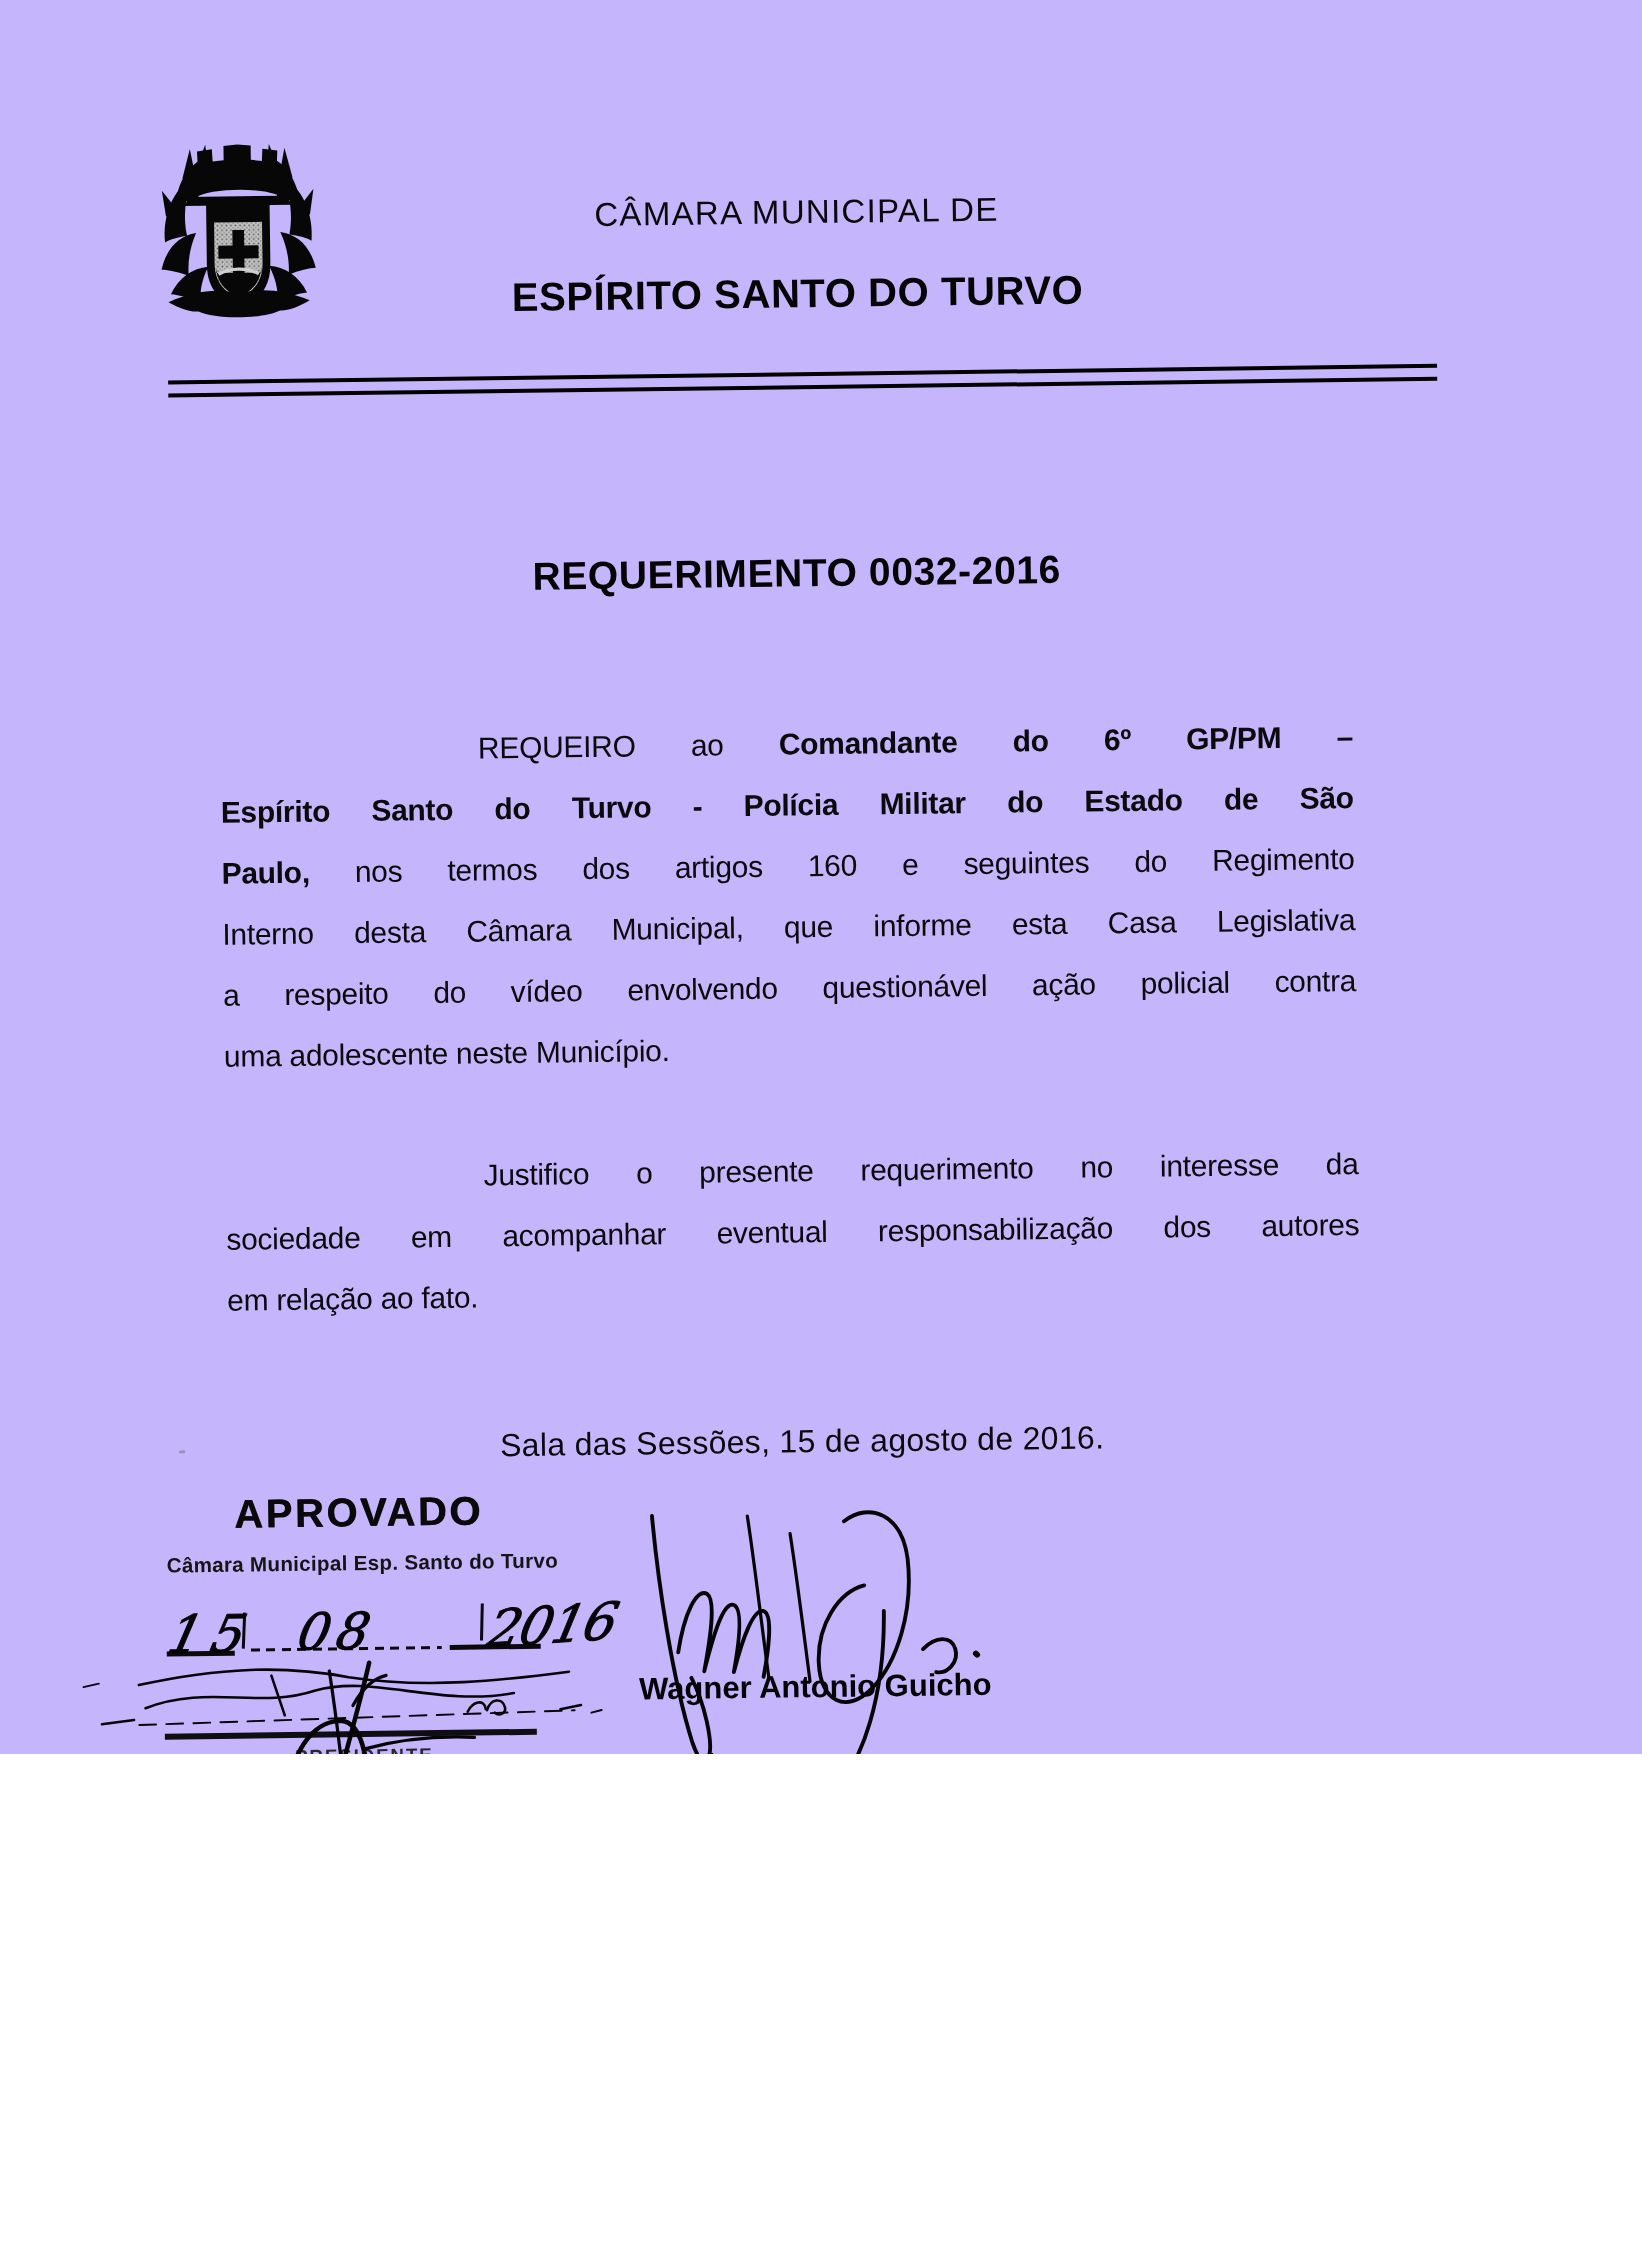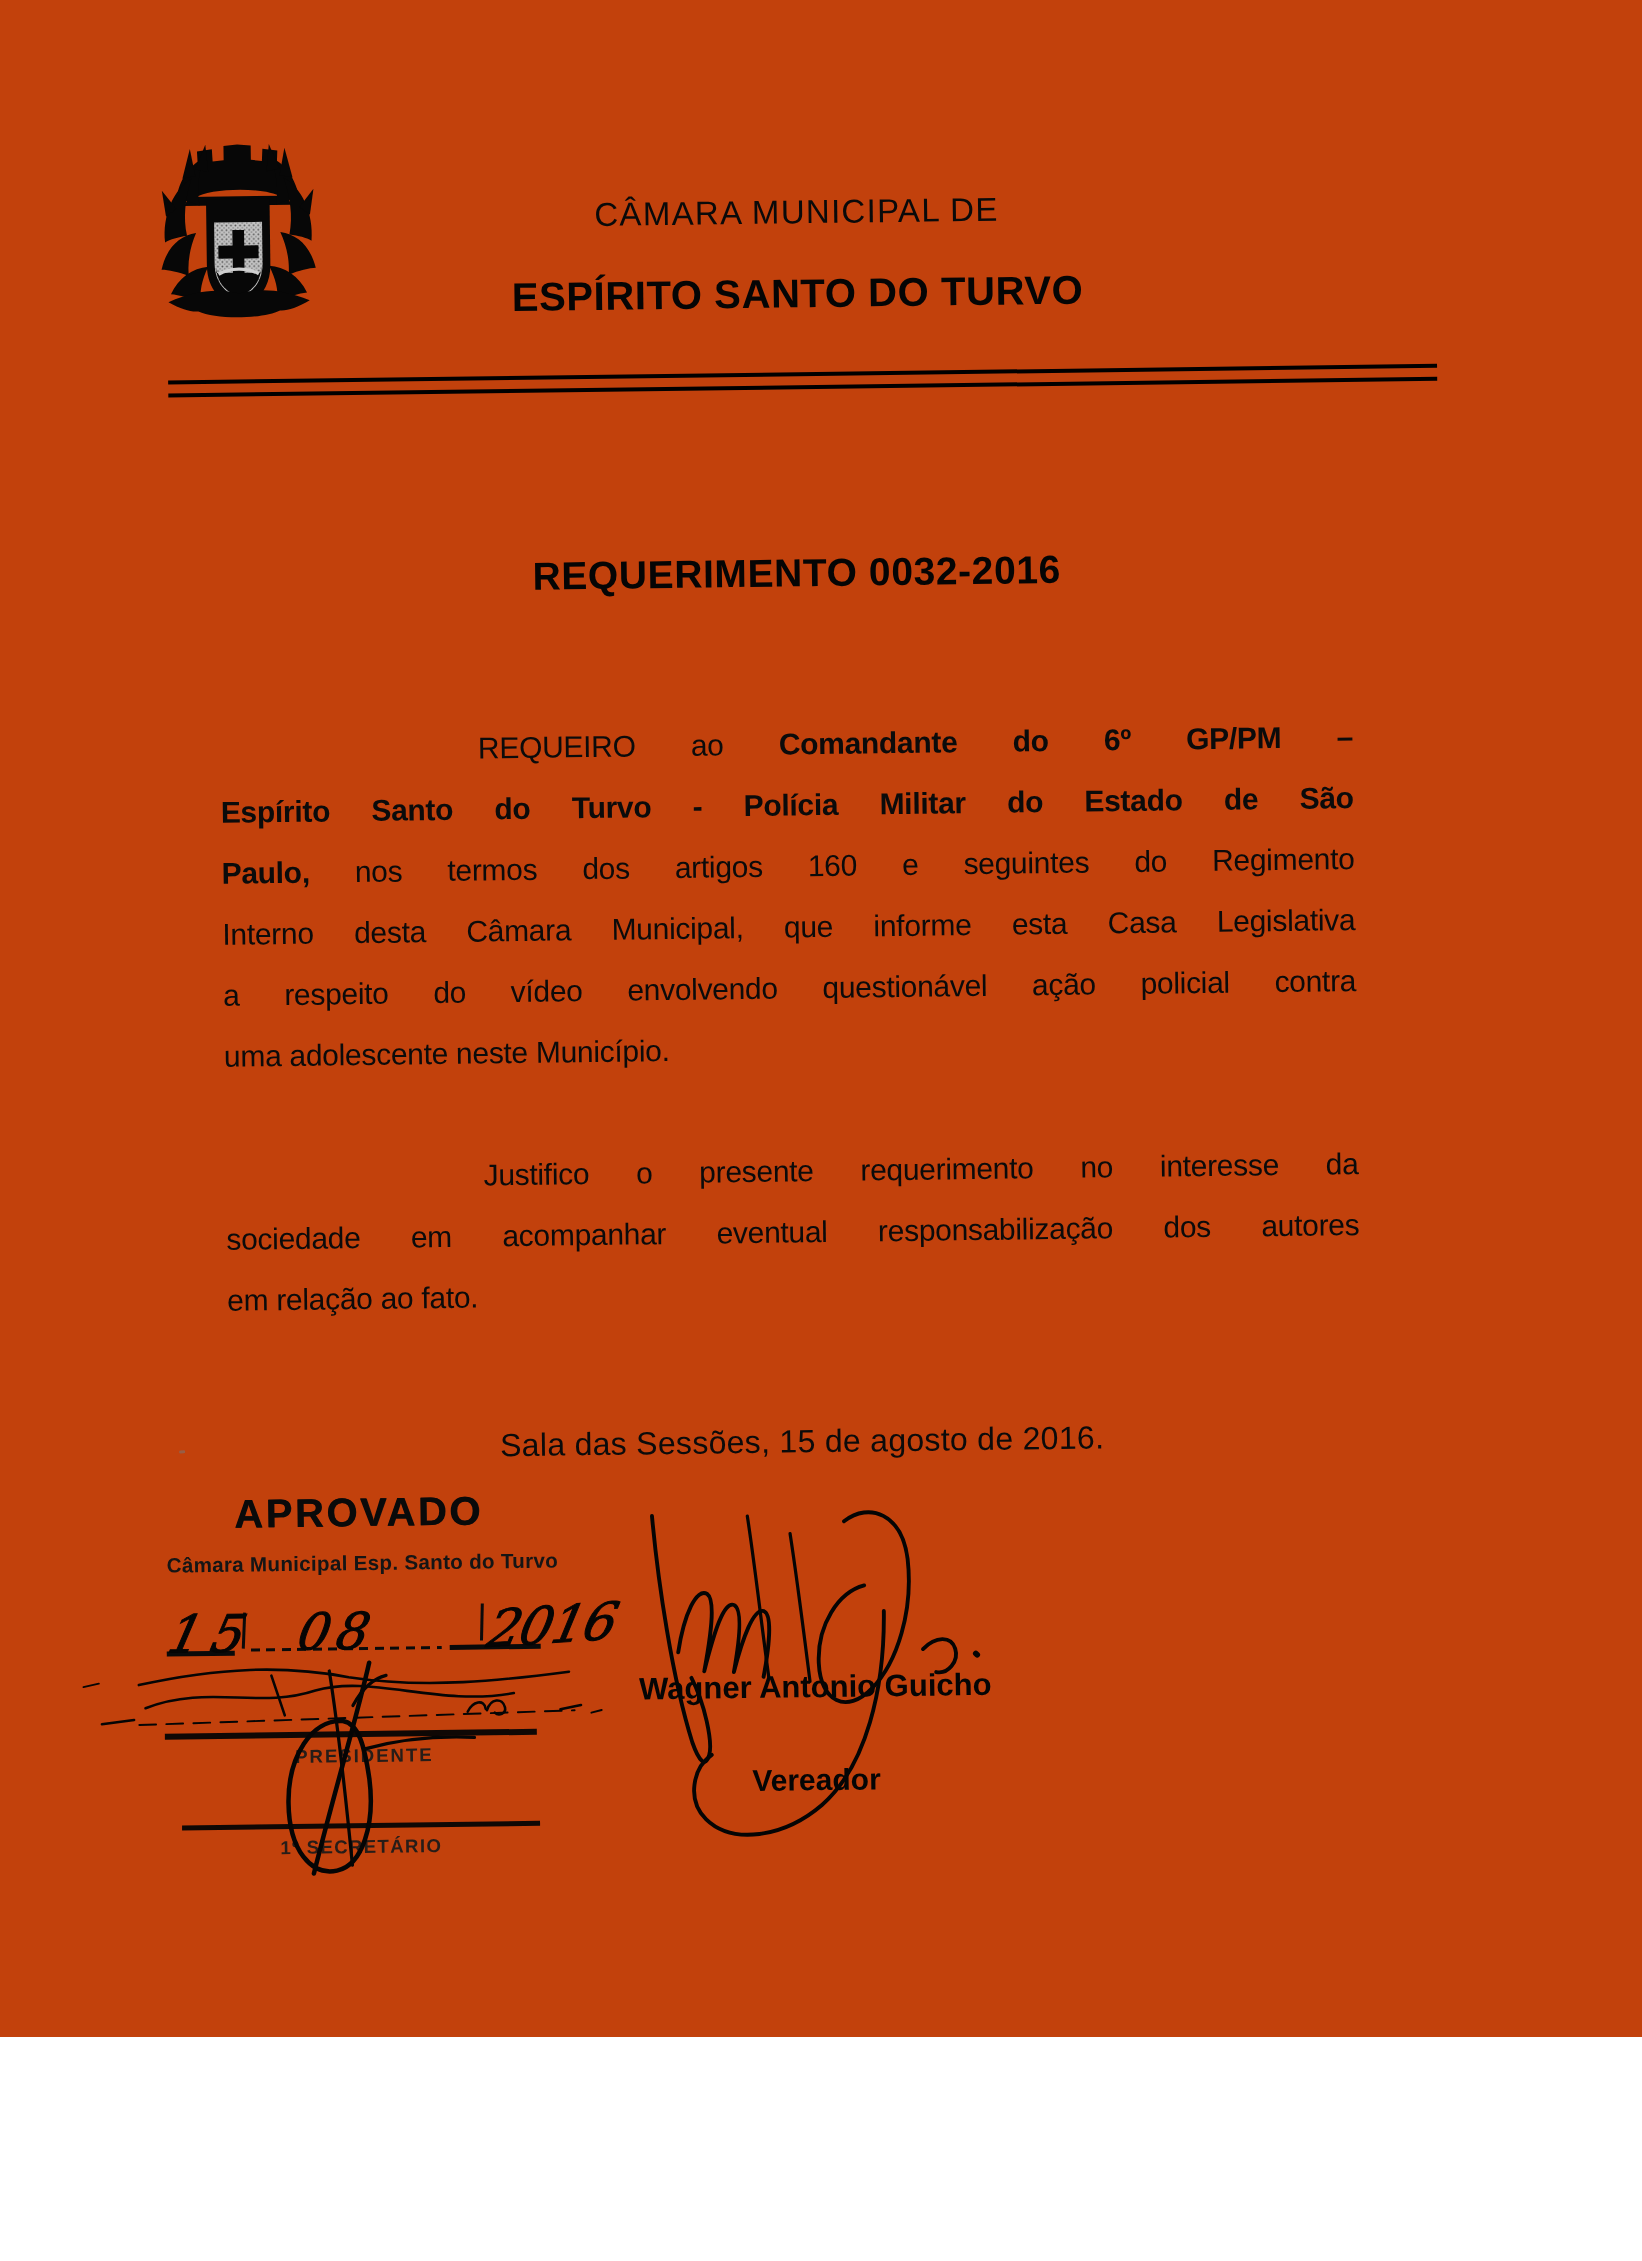--- a/index.html
+++ b/index.html
@@ -1,16 +1,16 @@
 <!DOCTYPE html>
 <html style="font-size:10.3px"><head>
 <meta charset="utf-8">
 <style>
   html,body{margin:0;padding:0;background:#ffffff;}
-  .page{position:relative;width:1643px;height:2037px;background:#c2410c;overflow:hidden;
+  .page{position:relative;width:1643px;height:1754px;background:#c4b5fd;overflow:hidden;
         font-family:"Liberation Sans",sans-serif;color:#000;}
   .sheet{position:absolute;inset:0;transform:rotate(-0.75deg);transform-origin:821px 1131px;}
   .abs{position:absolute;}
   .center{text-align:center;}
   .hdr1{top:193px;left:0;width:1617px;font-size:33px;letter-spacing:1.3px;color:#0a0a0a;}
   .hdr2{top:271px;left:0;width:1617px;font-size:40px;font-weight:bold;letter-spacing:0.6px;color:#050505;}
   .rule{left:178px;width:1269px;height:3.9px;background:#000;}
   .title{top:551px;left:0;width:1608px;font-size:39px;font-weight:bold;letter-spacing:0.6px;color:#050505;}
   .para{left:225px;width:1133px;color:#0b0b0b;}
   .bline{font-size:30px;line-height:61px;letter-spacing:-0.3px;text-align:left;white-space:normal;}

